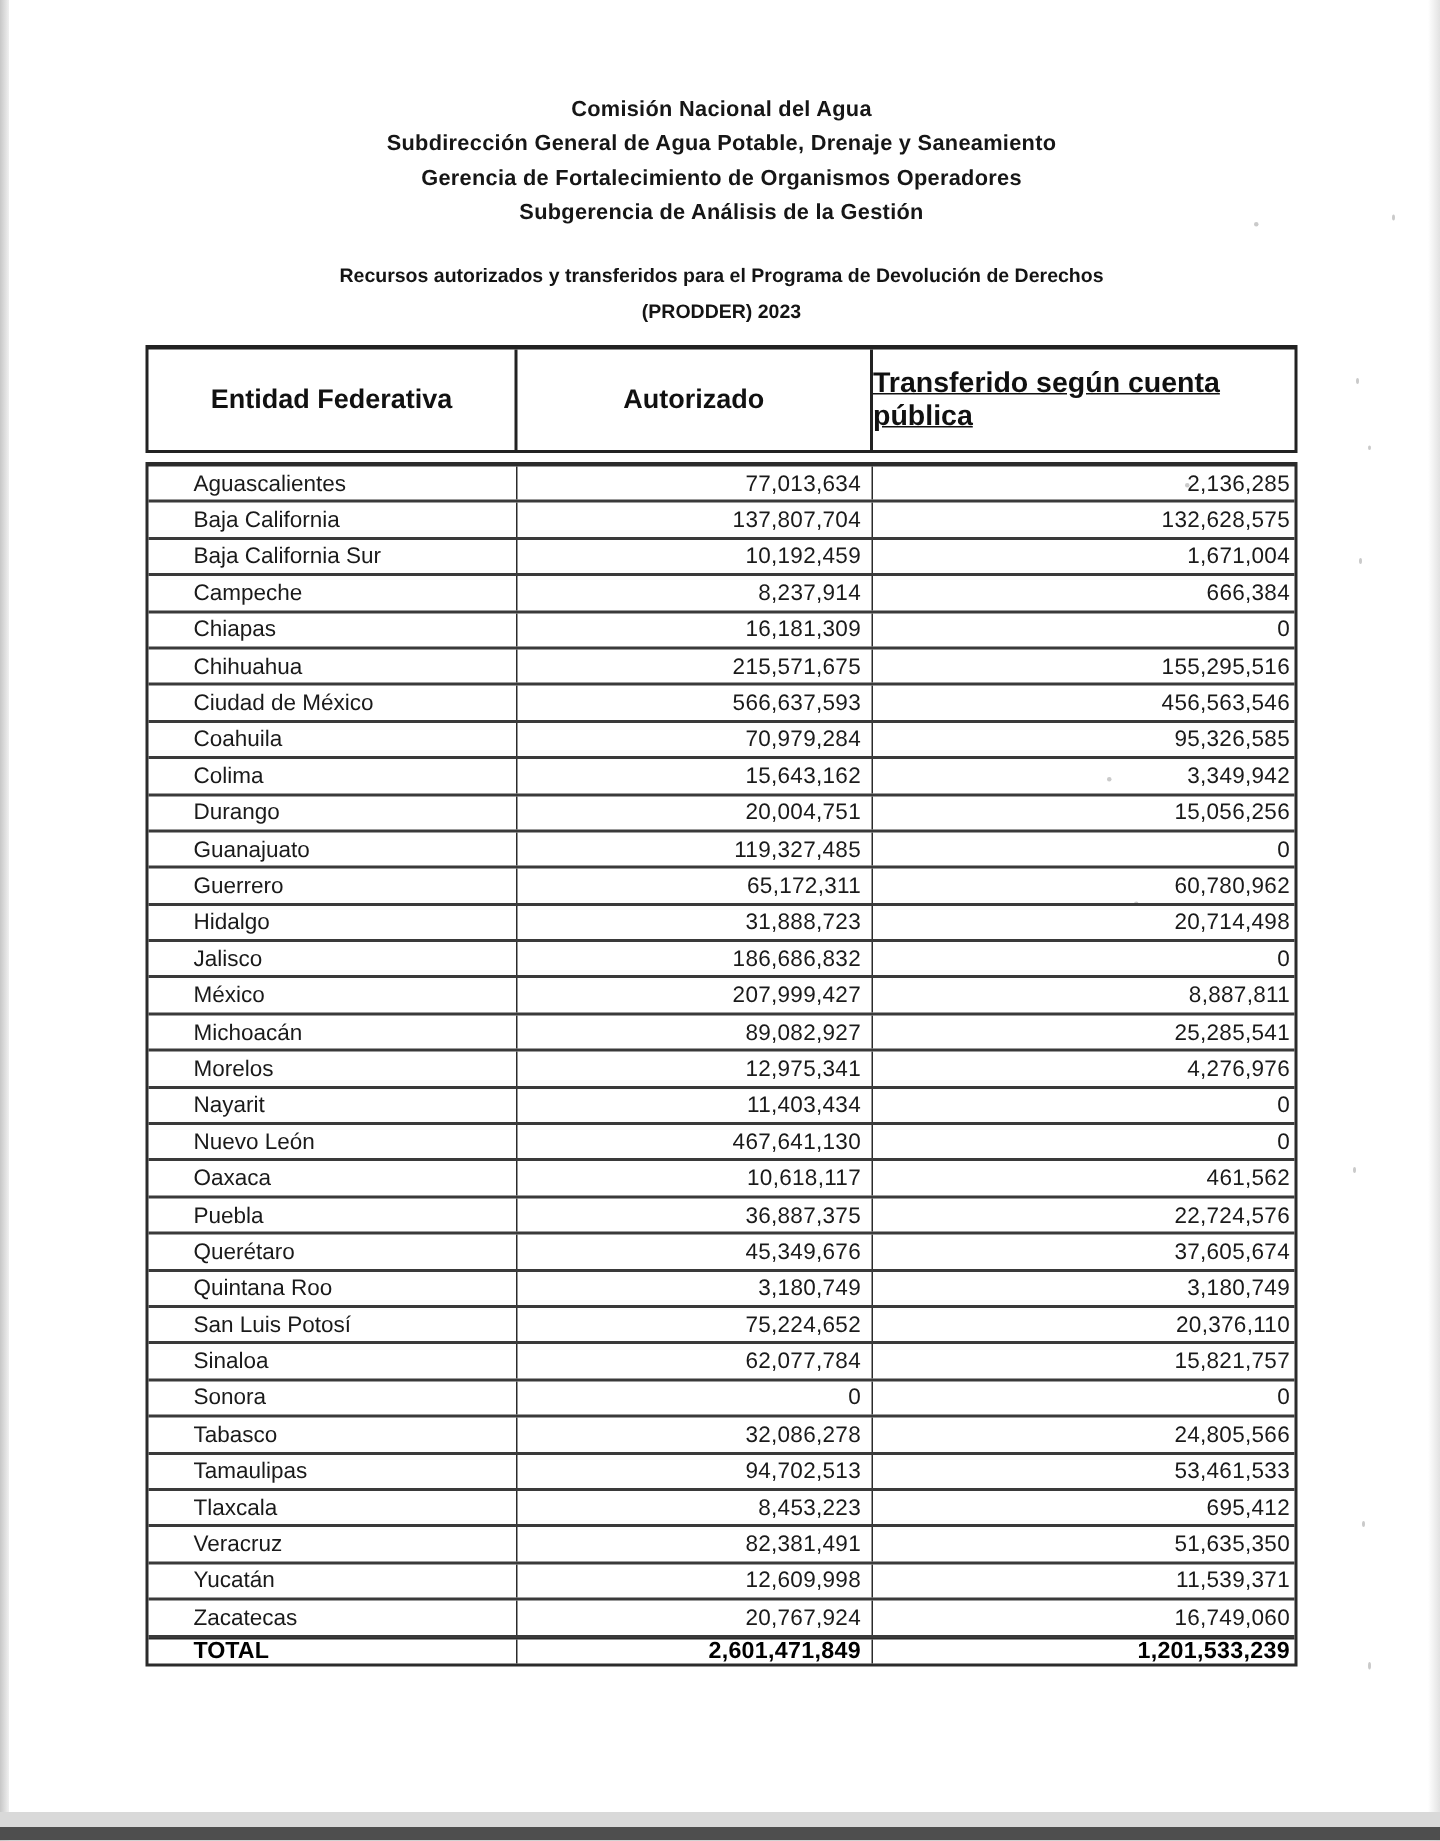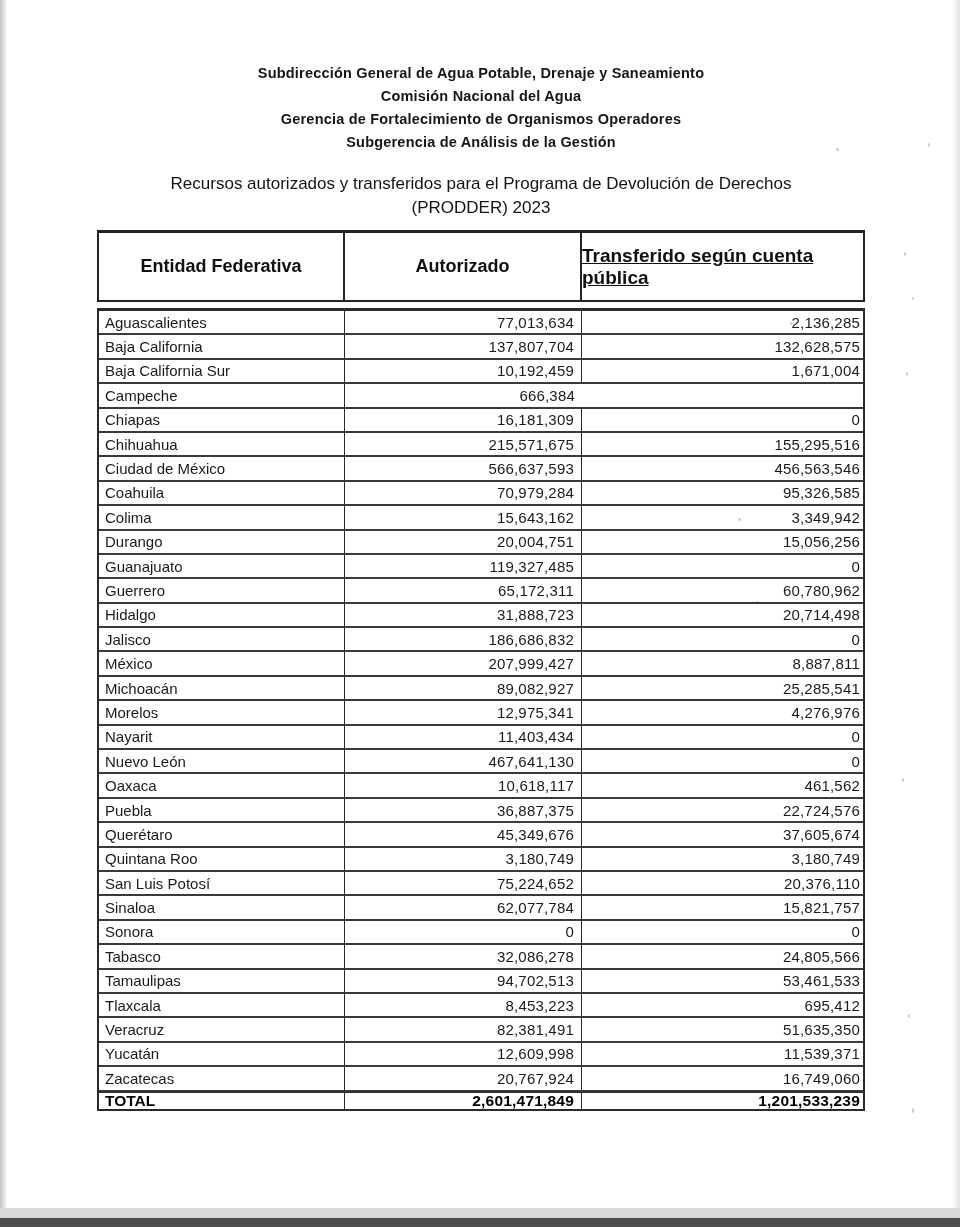--- a/index.html
+++ b/index.html
@@ -20,21 +20,21 @@
   .speck{position:absolute;background:#8a8a8a;border-radius:50%;opacity:.45;}
 
   
   .org-header{
     position:absolute;left:97px;top:62px;width:768px;
     text-align:center;font-weight:bold;font-size:14.5px;line-height:23px;
     letter-spacing:.2px;color:#161616;
   }
   .doc-title{
     position:absolute;left:77px;top:172px;width:808px;
-    text-align:center;font-weight:normal;font-size:17px;line-height:24px;
+    text-align:center;font-weight:bold;font-size:13px;line-height:24px;
     color:#141414;
   }
 
   
   .thead-box{
     position:absolute;left:97px;top:230px;width:768px;height:72px;
     box-sizing:border-box;border:2px solid #222;border-top-width:3px;
     display:grid;grid-template-columns:246px 237px 285px;
   }
   .thead-box .th{
@@ -53,21 +53,21 @@
     display:grid;grid-template-columns:246px 237px 285px;
     height:24.4px;box-sizing:border-box;
     border-bottom:2px solid #3a3a3a;
   }
   .trow .td{
     display:flex;align-items:center;overflow:hidden;white-space:nowrap;
     font-size:15px;color:#1a1a1a;box-sizing:border-box;
     border-right:1.5px solid #2b2b2b;
   }
   .trow .td:last-child{border-right:none;}
-  .trow .name{justify-content:flex-start;padding-left:6px;}
+  .trow .name{justify-content:flex-start;padding-left:6px;margin-left:24px;}
   .trow .num{justify-content:flex-end;padding-right:7px;letter-spacing:.2px;}
   .trow.total{
     height:17px;border-bottom:none;border-top:1.5px solid #2b2b2b;
   }
   .trow.total .td{font-weight:bold;font-size:15.5px;color:#000;}
 </style>
 </head>
 <body>
 
 <div class="edge-left"></div>
@@ -81,22 +81,22 @@
 <div class="speck" style="left:912px;top:297px;width:2px;height:3px;"></div>
 <div class="speck" style="left:790px;top:322px;width:3px;height:3px;"></div>
 <div class="speck" style="left:906px;top:372px;width:2px;height:4px;"></div>
 <div class="speck" style="left:738px;top:518px;width:3px;height:3px;"></div>
 <div class="speck" style="left:756px;top:601px;width:3px;height:3px;"></div>
 <div class="speck" style="left:902px;top:778px;width:2px;height:4px;"></div>
 <div class="speck" style="left:908px;top:1014px;width:2px;height:4px;"></div>
 <div class="speck" style="left:912px;top:1108px;width:2px;height:5px;"></div>
 
 <div class="org-header">
+  <div>Comisión Nacional del Agua</div>
   <div>Subdirección General de Agua Potable, Drenaje y Saneamiento</div>
-  <div>Comisión Nacional del Agua</div>
   <div>Gerencia de Fortalecimiento de Organismos Operadores</div>
   <div>Subgerencia de Análisis de la Gestión</div>
 </div>
 
 <div class="doc-title">
   <div>Recursos autorizados y transferidos para el Programa de Devolución de Derechos</div>
   <div>(PRODDER) 2023</div>
 </div>
 
 <div class="thead-box">
@@ -116,20 +116,21 @@
       <div class="td num">137,807,704</div>
       <div class="td num">132,628,575</div>
     </div>
     <div class="trow">
       <div class="td name">Baja California Sur</div>
       <div class="td num">10,192,459</div>
       <div class="td num">1,671,004</div>
     </div>
     <div class="trow">
       <div class="td name">Campeche</div>
+      <div class="td num">8,237,914</div>
       <div class="td num">666,384</div>
     </div>
     <div class="trow">
       <div class="td name">Chiapas</div>
       <div class="td num">16,181,309</div>
       <div class="td num">0</div>
     </div>
     <div class="trow">
       <div class="td name">Chihuahua</div>
       <div class="td num">215,571,675</div>

